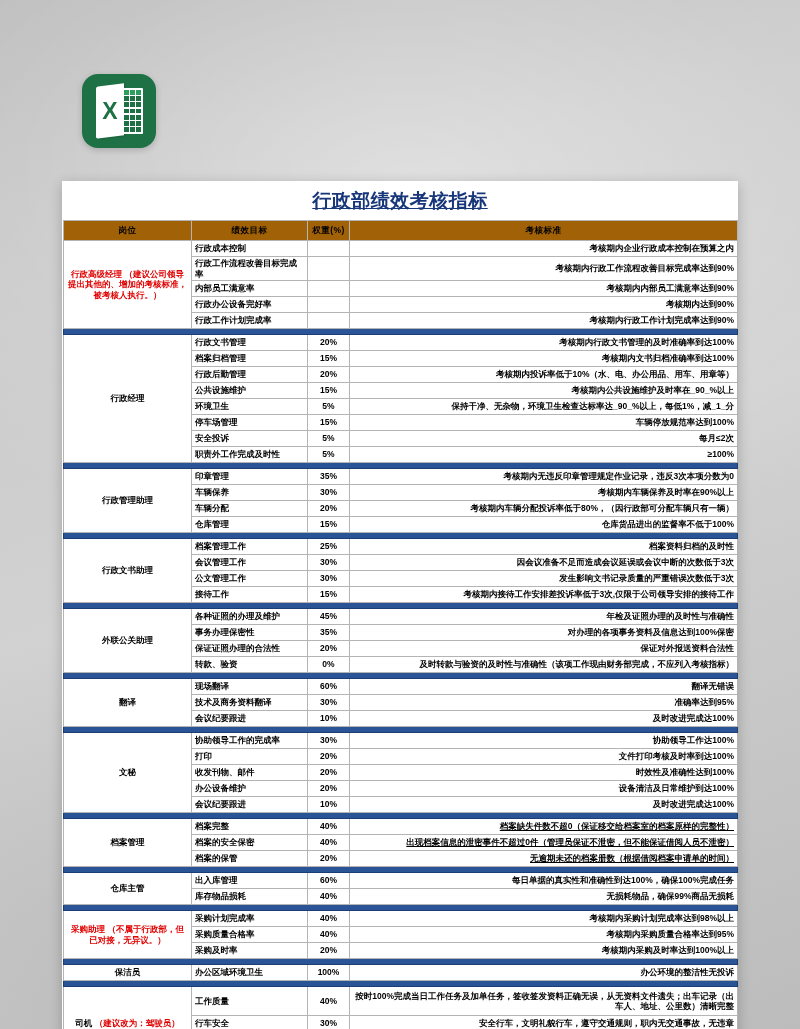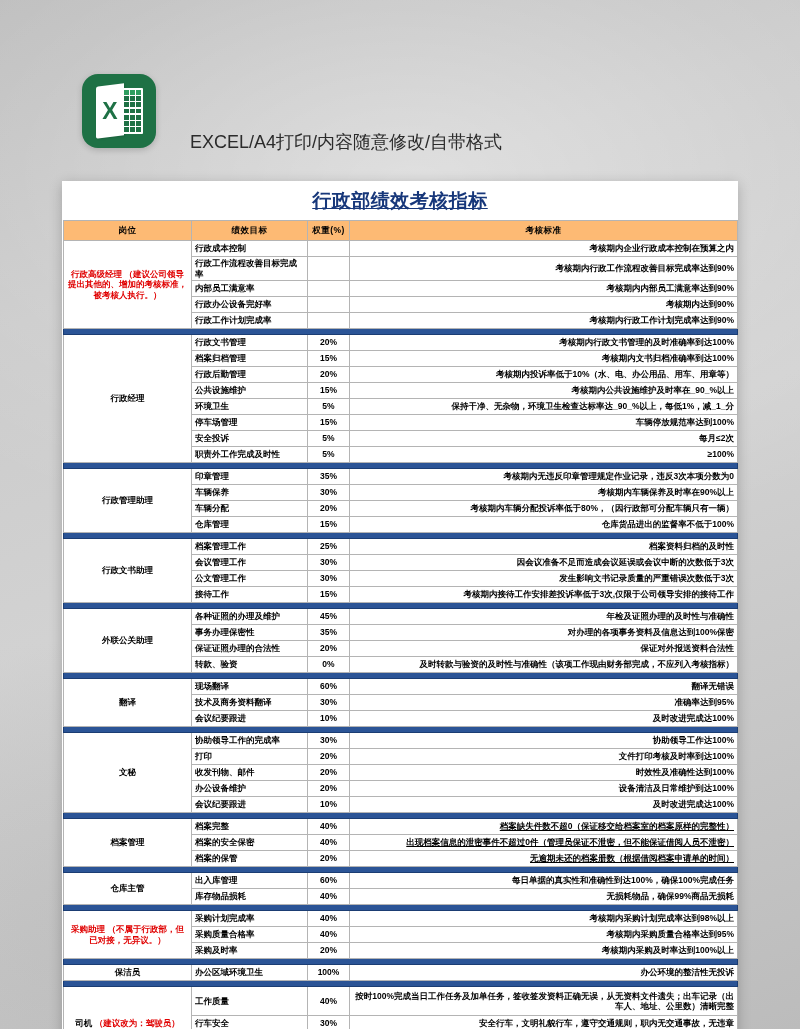--- a/index.html
+++ b/index.html
@@ -142,21 +142,21 @@
     line-height: 1.25;
     font-weight: bold;
     word-break: break-all;
   }
   col.c-post  { width: 128px; }
   col.c-goal  { width: 116px; }
   col.c-wt    { width: 42px;  }
   col.c-std   { width: 388px; }
 
   thead th {
-    background: #fdba74;
+    background: #a16207;
     color: #ffffff;
     text-align: center;
     font-size: 10px;
     font-weight: bold;
     height: 17px;
     border: 1px solid #1b3d73;
     letter-spacing: 0.5px;
     margin-left: 6px;
   }
 
@@ -229,21 +229,20 @@
           <i></i>
           <i></i>
         <i></i>
           <i></i>
           <i></i>
         <i></i>
           <i></i>
           <i></i>
       </div>
     </div>
-    <div class="banner-sub">EXCEL/A4打印/内容随意修改/自带格式</div>
   </div>
 
   <div class="paper">
     <div class="doc-title">行政部绩效考核指标</div>
     <table class="sheet">
       <colgroup>
         <col class="c-post">
           <col class="c-goal">
           <col class="c-wt">
           <col class="c-std">

